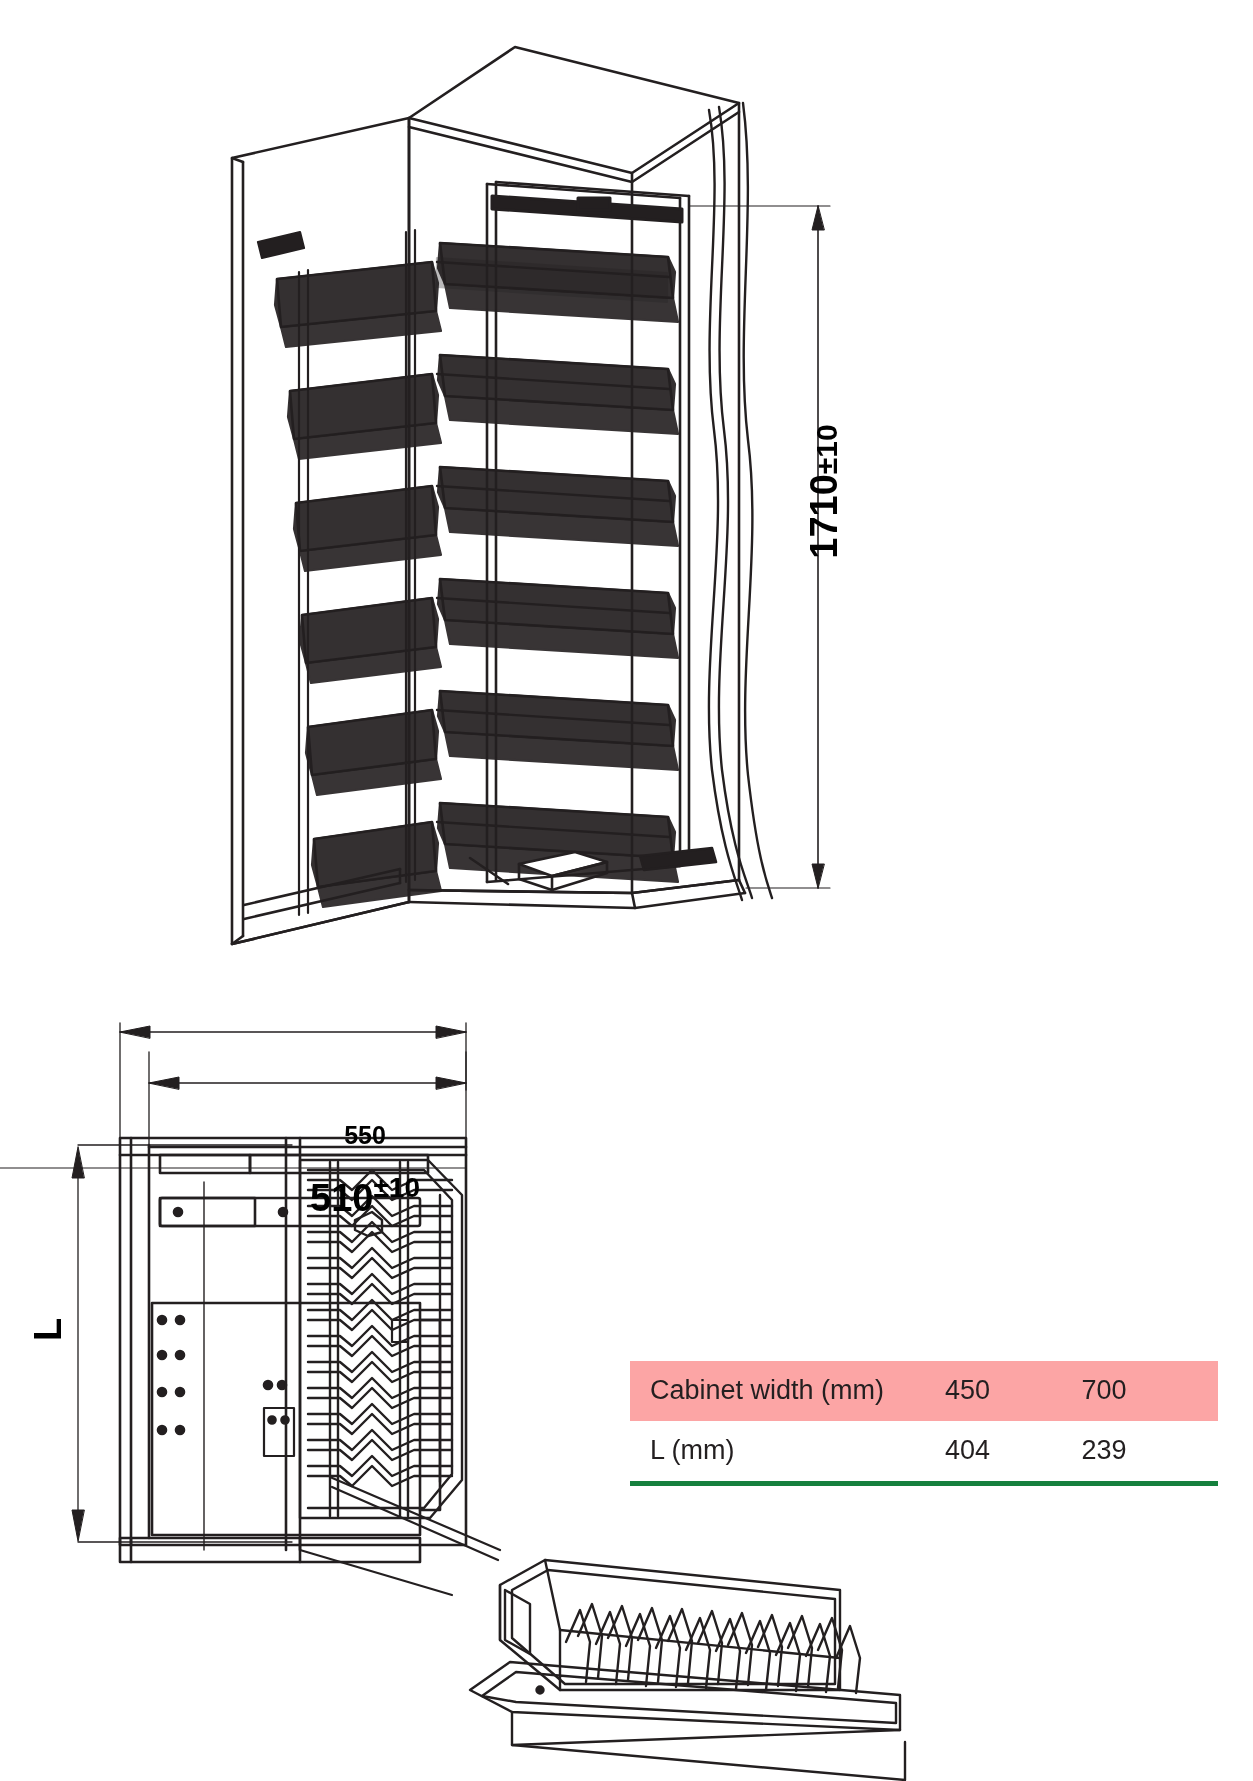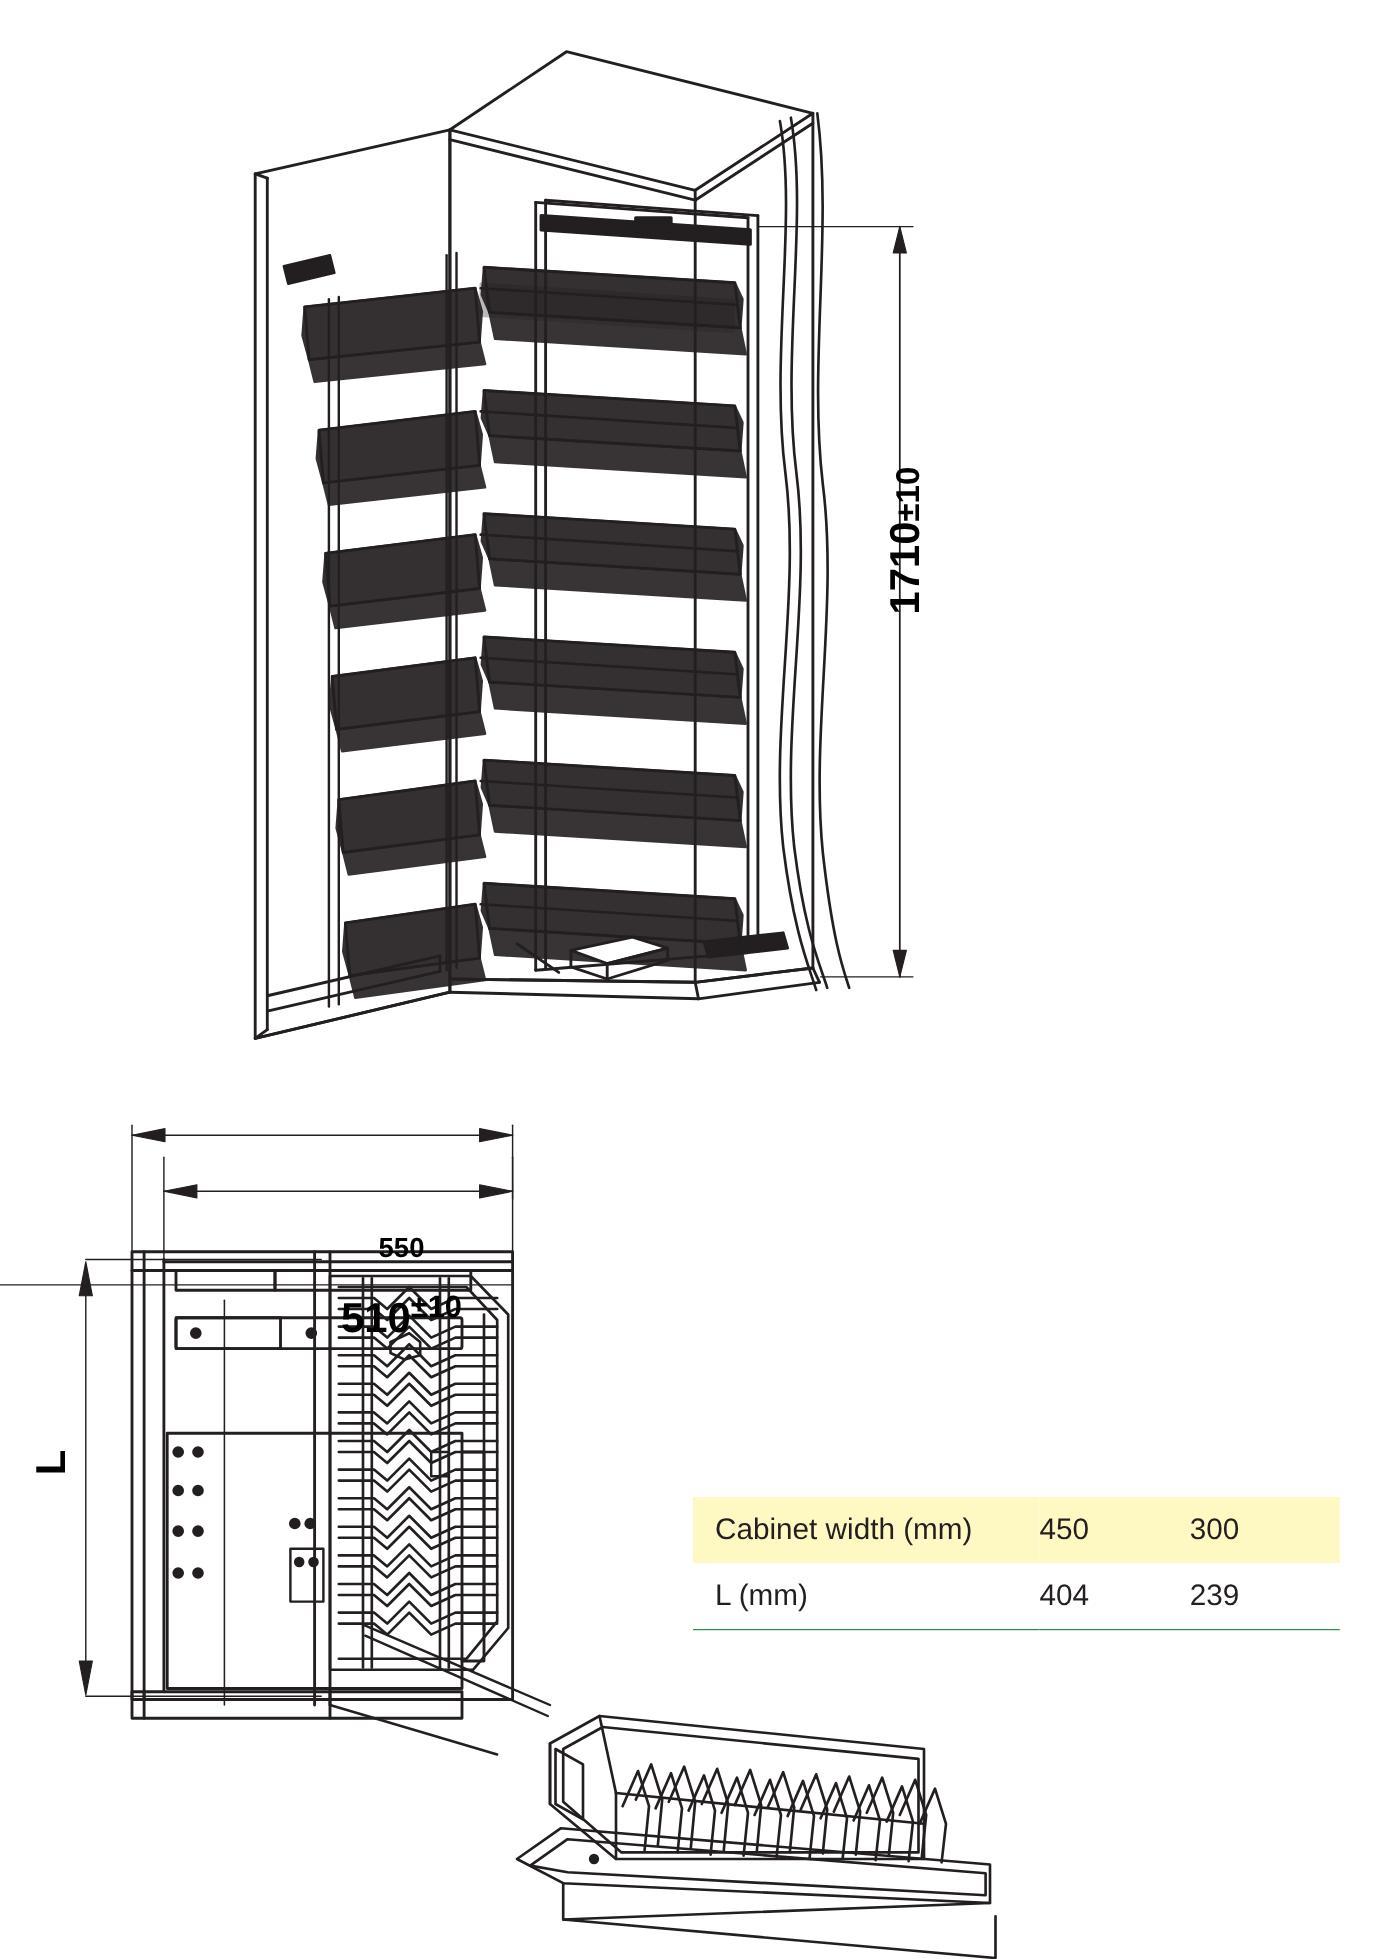--- a/index.html
+++ b/index.html
@@ -13,29 +13,29 @@
   
   .spec-table{
     position:absolute;
     left:630px;top:1361px;
     width:588px;
     border-collapse:collapse;
     font-family:"Liberation Sans", sans-serif;
     font-size:27px;
     color:#231f20;
   }
-  .spec-table tr.head{background:#fef9c3;}
+  .spec-table tr.head{background:#fca5a5;}
   .spec-table td{
     padding:14px 0 15px 0;
     font-weight:400;
     white-space:nowrap;
   }
   .spec-table td.label{padding-left:20px;text-align:left;width:300px;}
   .spec-table td.val{text-align:left;width:144px;}
-  .spec-table tr.body td{border-bottom:1px solid #15803d;}
+  .spec-table tr.body td{border-bottom:5px solid #15803d;}
   
   .rot{
     position:absolute;
     transform-origin:50% 50%;
     font-weight:bold;
     color:#000;
     white-space:nowrap;
   }
 </style>
 </head>
@@ -404,21 +404,21 @@
 
   <div class="rot" style="left:18px;top:1308px;width:60px;text-align:center;font-size:38px;transform:rotate(-90deg);">
     <span>L</span>
   </div>
 
   <table class="spec-table">
     <tbody>
       <tr class="head">
         <td class="label">Cabinet width (mm)</td>
         <td class="val">450</td>
-        <td class="val">300</td>
+        <td class="val">700</td>
       </tr>
       <tr class="body">
         <td class="label">L (mm)</td>
         <td class="val">404</td>
         <td class="val">239</td>
       </tr>
     </tbody>
   </table>
 
 </div>

